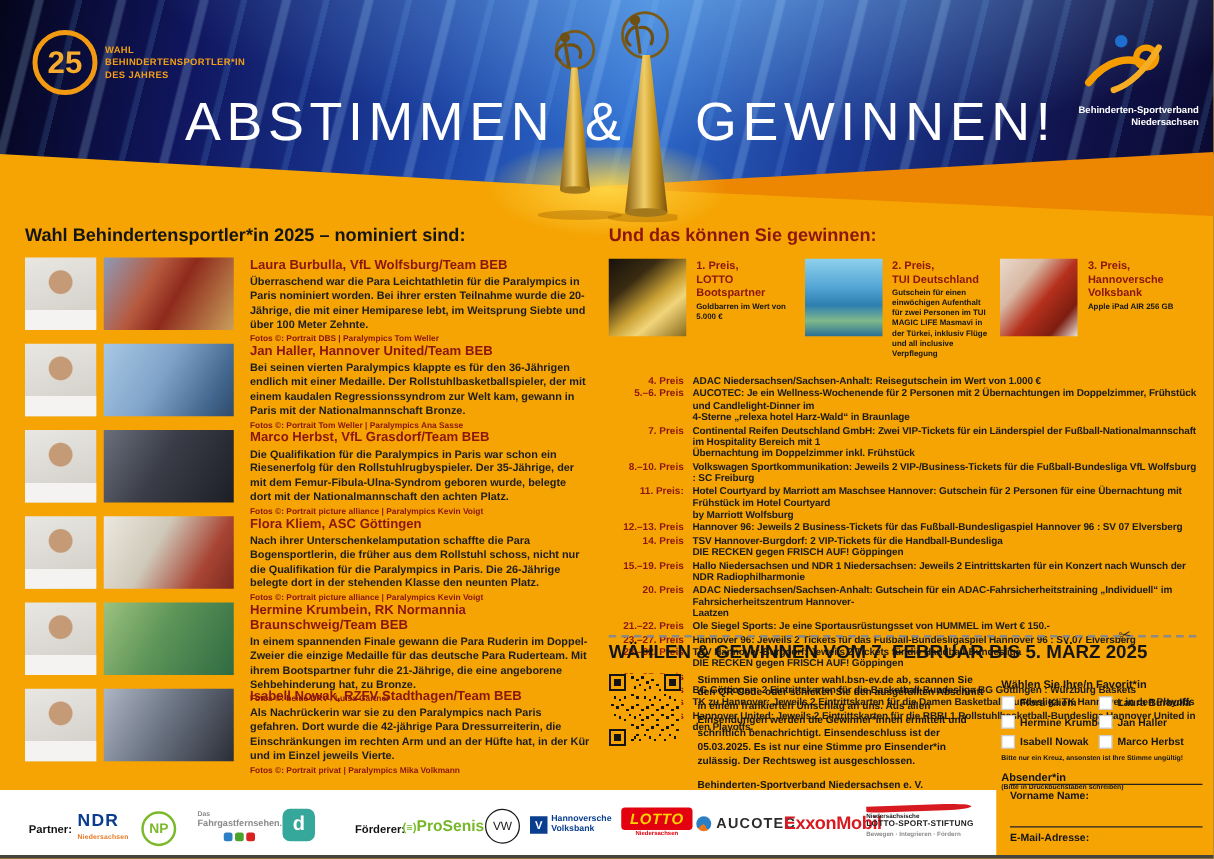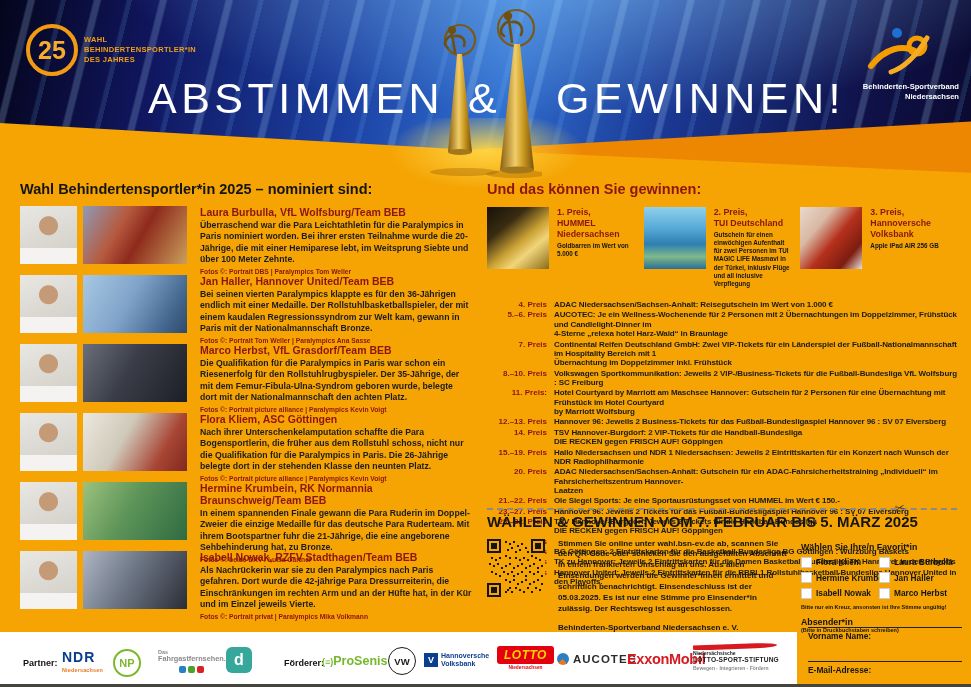--- a/index.html
+++ b/index.html
@@ -96,21 +96,21 @@
   .ndrsub{display:block;color:#e87722;font-size:5.4px;letter-spacing:.2px;font-weight:bold;margin-top:1px;}
   .np{width:24px;height:24px;border:2px solid #7ab929;border-radius:50%;color:#7ab929;font-weight:bold;font-size:11px;display:flex;align-items:center;justify-content:center;}
   .fahr{color:#8a8a8a;font-weight:bold;text-align:left;line-height:1.1;}
   .fahr .f1{font-size:5.5px;} .fahr .f2{font-size:7.3px;}
   .dots{display:flex;gap:2px;margin-top:3px;justify-content:center;}
   .dot{width:7px;height:7px;border-radius:2px;}
   .dot.b{background:#2b7fc3;}.dot.g{background:#4ca32b;}.dot.r{background:#d92323;}
   .dlogo{width:26px;height:26px;border-radius:6px;background:#35a79b;color:#fff;font-weight:bold;font-size:16px;display:flex;align-items:center;justify-content:center;}
   .prosenis{color:#76b82a;font-weight:bold;font-size:12.5px;white-space:nowrap;}
   .prosenis .pfx{font-size:9px;}
-  .vw{width:26px;height:26px;border:1.7px solid #1a1a1a;border-radius:50%;display:flex;align-items:center;justify-content:center;font-weight:bold;font-size:9.5px;color:#1a1a1a;}
+  .vw{width:26px;height:26px;border:1.7px solid #1a1a1a;border-radius:50%;display:flex;align-items:center;justify-content:center;font-weight:normal;font-size:9.5px;color:#1a1a1a;}
   .hanvb{display:flex;align-items:center;gap:3px;}
   .vbmark{width:14px;height:14px;background:#0a3f8f;color:#fff;font-size:9px;font-weight:bold;display:flex;align-items:center;justify-content:center;}
   .vbtxt{color:#0a3f8f;font-size:7px;font-weight:bold;line-height:1.15;}
   .lotto{display:flex;flex-direction:column;align-items:center;}
   .lottobox{background:#e3000f;color:#ffd500;font-weight:bold;font-size:12px;font-style:italic;padding:2px 7px;border-radius:3px;letter-spacing:.5px;}
   .lottosub{color:#e3000f;font-size:4.8px;font-weight:bold;margin-top:1px;}
   .aucotec{display:flex;align-items:center;gap:4px;font-weight:bold;font-size:11.5px;color:#2b2b2b;letter-spacing:1px;}
   .globe{width:12px;height:12px;border-radius:50%;background:conic-gradient(#2b7fc3 0 40%,#e87722 40% 65%,#2b7fc3 65% 100%);}
   .exxon{color:#d71920;font-weight:bold;font-size:14.5px;letter-spacing:-.3px;}
   .stiftung{line-height:1.2;}
@@ -246,21 +246,21 @@
     </div>
   </section>
 
   <section class="prizes">
     <h2 class="colhead red">Und das können Sie gewinnen:</h2>
 
     <div class="topprizes">
       <div class="pimg pr1"></div>
       <div class="ptextcol">
         <div class="prank">1. Preis,</div>
-        <div class="psponsor">HUMMEL Niedersachsen</div>
+        <div class="psponsor">LOTTO Bootspartner</div>
         <div class="pdesc">Goldbarren im Wert von 5.000 €</div>
       </div>
       <div class="pimg pr2"></div>
       <div class="ptextcol">
         <div class="prank">2. Preis,</div>
         <div class="psponsor">TUI Deutschland</div>
         <div class="pdesc">Gutschein für einen einwöchigen Aufenthalt für zwei Personen im TUI MAGIC LIFE Masmavi in der Türkei, inklusiv Flüge und all inclusive Verpflegung</div>
       </div>
       <div class="pimg pr3"></div>
       <div class="ptextcol">

